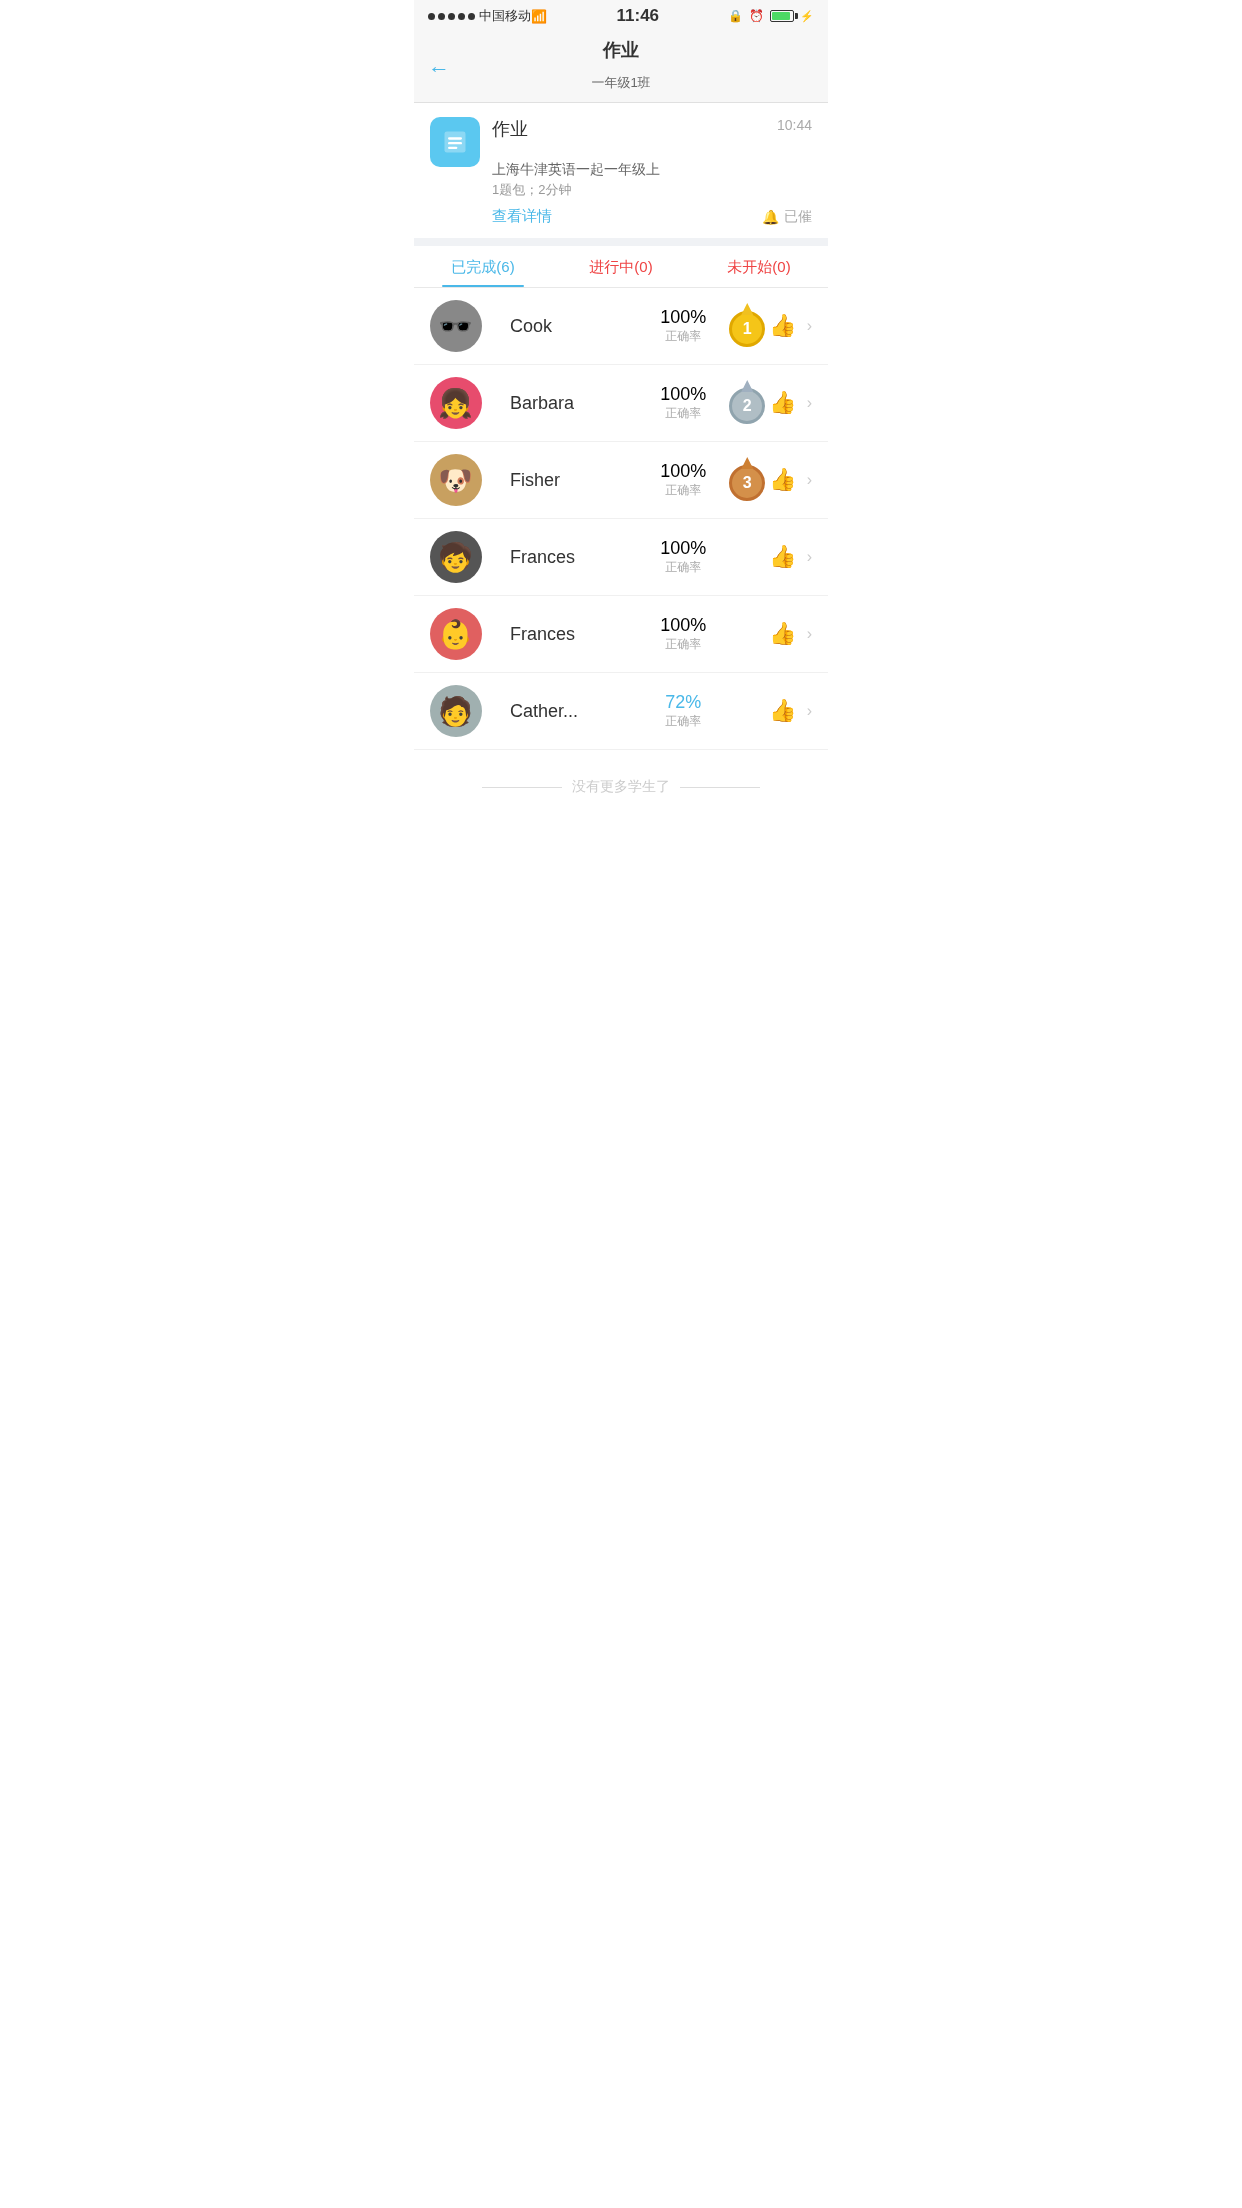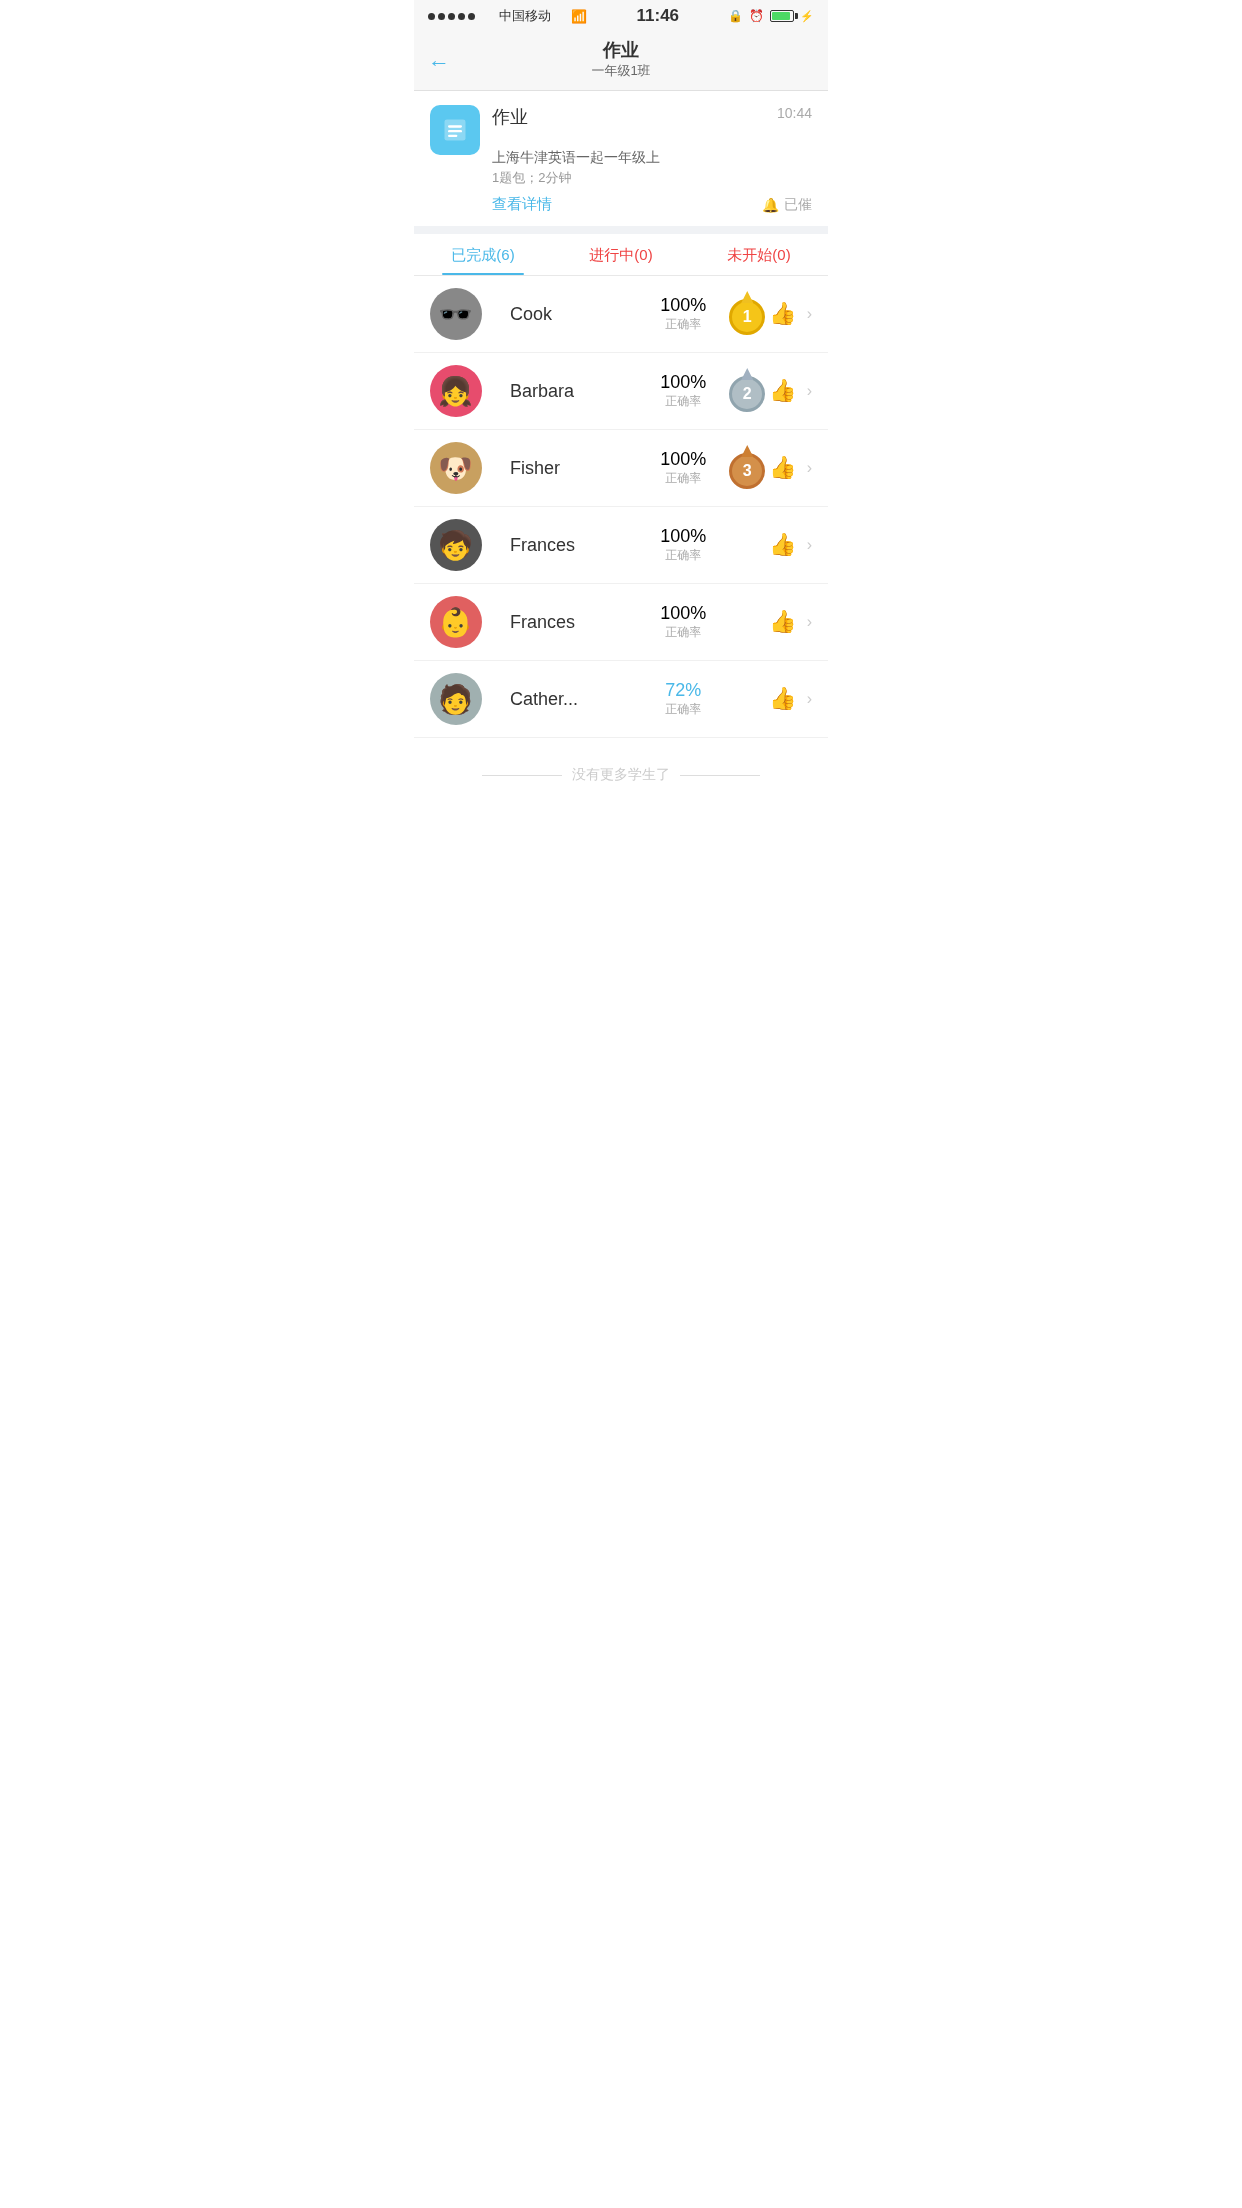--- a/index.html
+++ b/index.html
@@ -17,21 +17,21 @@
     
     .status-bar {
       display: flex;
       justify-content: space-between;
       align-items: center;
       padding: 6px 14px 4px;
       background: #f7f7f7;
       font-size: 13px;
       font-weight: 500;
     }
-    .status-left { display: flex; align-items: center; gap: 20px; }
+    .status-left { display: flex; align-items: center; gap: 0; }
     .status-dots { display: flex; gap: 3px; }
     .status-dot {
       width: 7px; height: 7px; border-radius: 50%; background: #333;
     }
     .status-center { font-size: 17px; font-weight: 600; }
     .status-right { display: flex; align-items: center; gap: 6px; font-size: 12px; }
     .battery-icon {
       display: inline-block; width: 24px; height: 12px;
       border: 1.5px solid #333; border-radius: 2px; position: relative;
     }
@@ -54,21 +54,21 @@
       border-bottom: 1px solid #e0e0e0;
     }
     .nav-back {
       position: absolute; left: 14px; top: 50%; transform: translateY(-50%);
       color: #4ab8e8; font-size: 22px; cursor: pointer;
     }
     .nav-title {
       font-size: 18px; font-weight: 600; color: #333;
     }
     .nav-subtitle {
-      font-size: 13px; color: #666; margin-top: 0;
+      font-size: 13px; color: #666; margin-top: 12px;
     }
 
     
     .assignment-card {
       background: #fff;
       padding: 14px 16px 12px;
       display: flex;
       align-items: flex-start;
       gap: 12px;
       border-bottom: 8px solid #f0f2f5;

